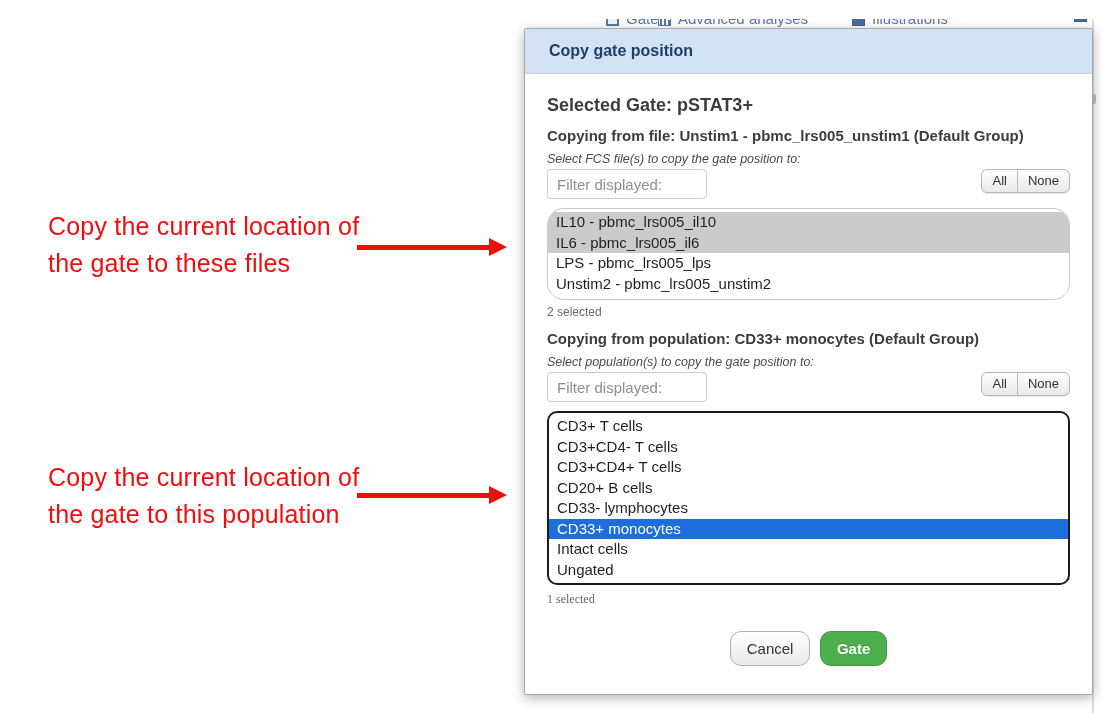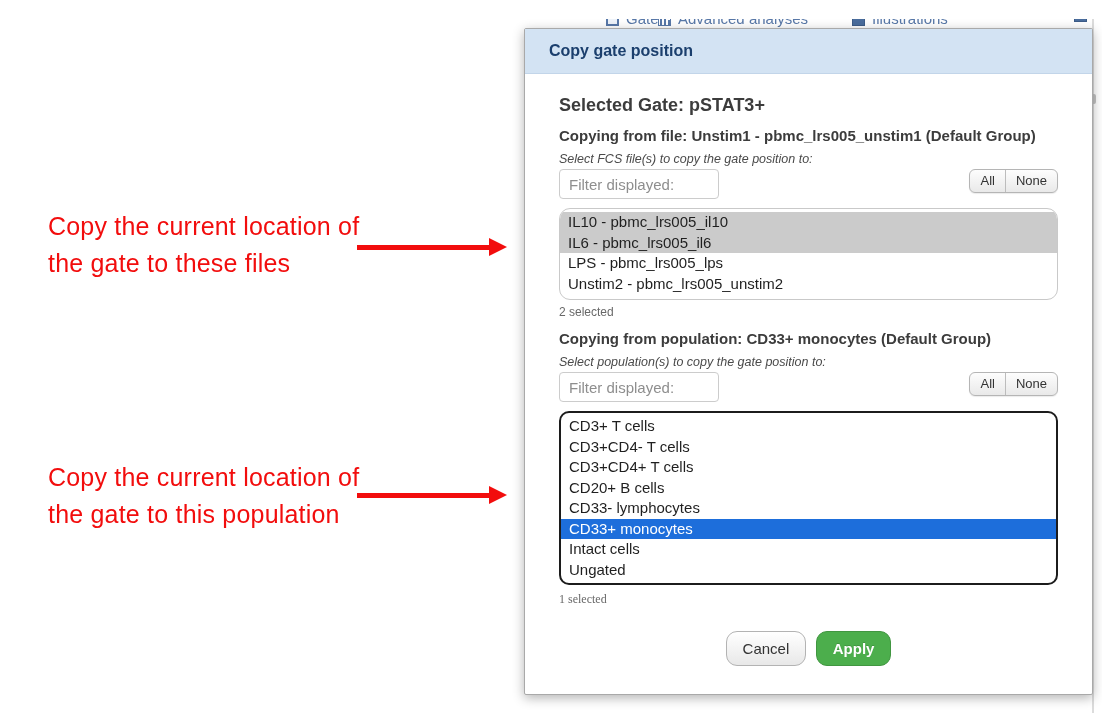--- a/index.html
+++ b/index.html
@@ -89,21 +89,21 @@
     height: 45px;
     background: #d3e3f3;
     border-bottom: 1px solid #c2d5e9;
     padding: 0 24px;
     display: flex;
     align-items: center;
     font-size: 16px;
     font-weight: bold;
     color: #1b3f6d;
   }
-  .modal-body { padding: 0 34px; }
+  .modal-body { padding: 0 22px; }
 
   .gate-heading {
     margin-top: 20px;
     font-size: 18px;
     font-weight: bold;
     color: #3c3c3c;
     line-height: 22px;
   }
   .section-heading {
     margin-top: 10px;
@@ -153,21 +153,21 @@
     color: #333;
     cursor: pointer;
     background: transparent;
     border: none;
     font-family: "Liberation Sans", sans-serif;
   }
   .segment + .segment { border-left: 1px solid #bcbcbc; }
 
   .list-box {
     margin-top: 9px;
-    border-radius: 11px;
+    border-radius: 17px;
     padding: 3px 0;
     overflow: hidden;
     background: #fff;
   }
   .list-box.plain  { border: 1px solid #c9c9c9; height: 92px; }
   .list-box.focused{ border: 2px solid #1c1c1c; height: 174px; border-radius: 10px; }
   .list-item {
     font-size: 15px;
     line-height: 20.5px;
     height: 20.5px;
@@ -292,17 +292,17 @@
         <div class="list-item">CD20+ B cells</div>
         <div class="list-item">CD33- lymphocytes</div>
         <div class="list-item selected">CD33+ monocytes</div>
         <div class="list-item">Intact cells</div>
         <div class="list-item">Ungated</div>
       </div>
     <div class="selected-count pop">1 selected</div>
 
     <div class="footer">
       <button class="btn btn-cancel">Cancel</button>
-      <button class="btn btn-apply">Apply</button>
+      <button class="btn btn-apply">Gate</button>
     </div>
 
   </div>
 </div>
 
 </body></html>

